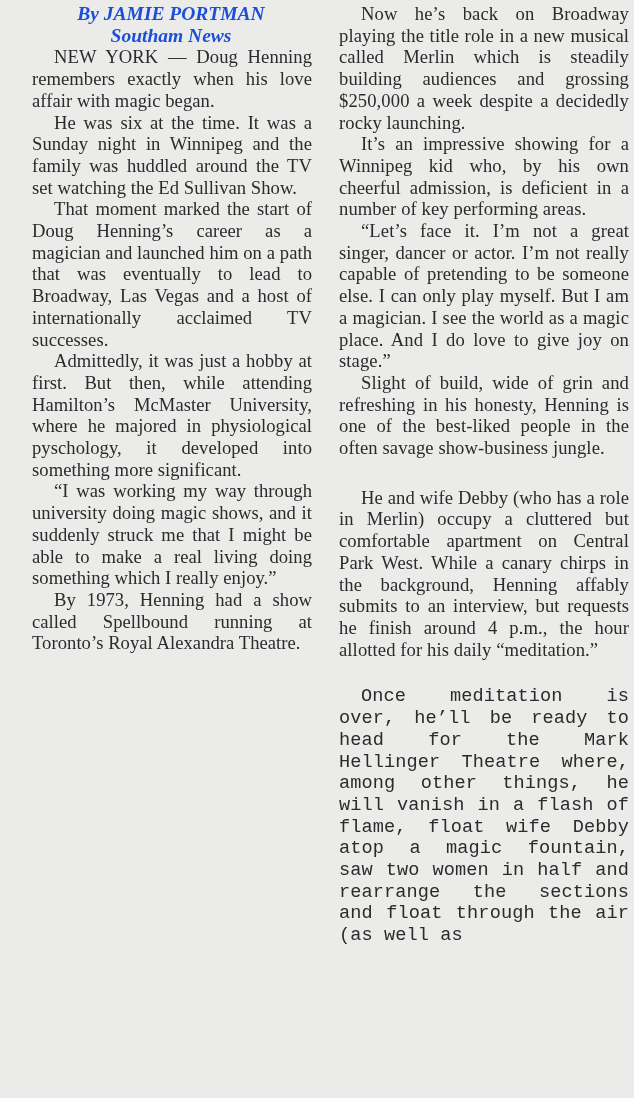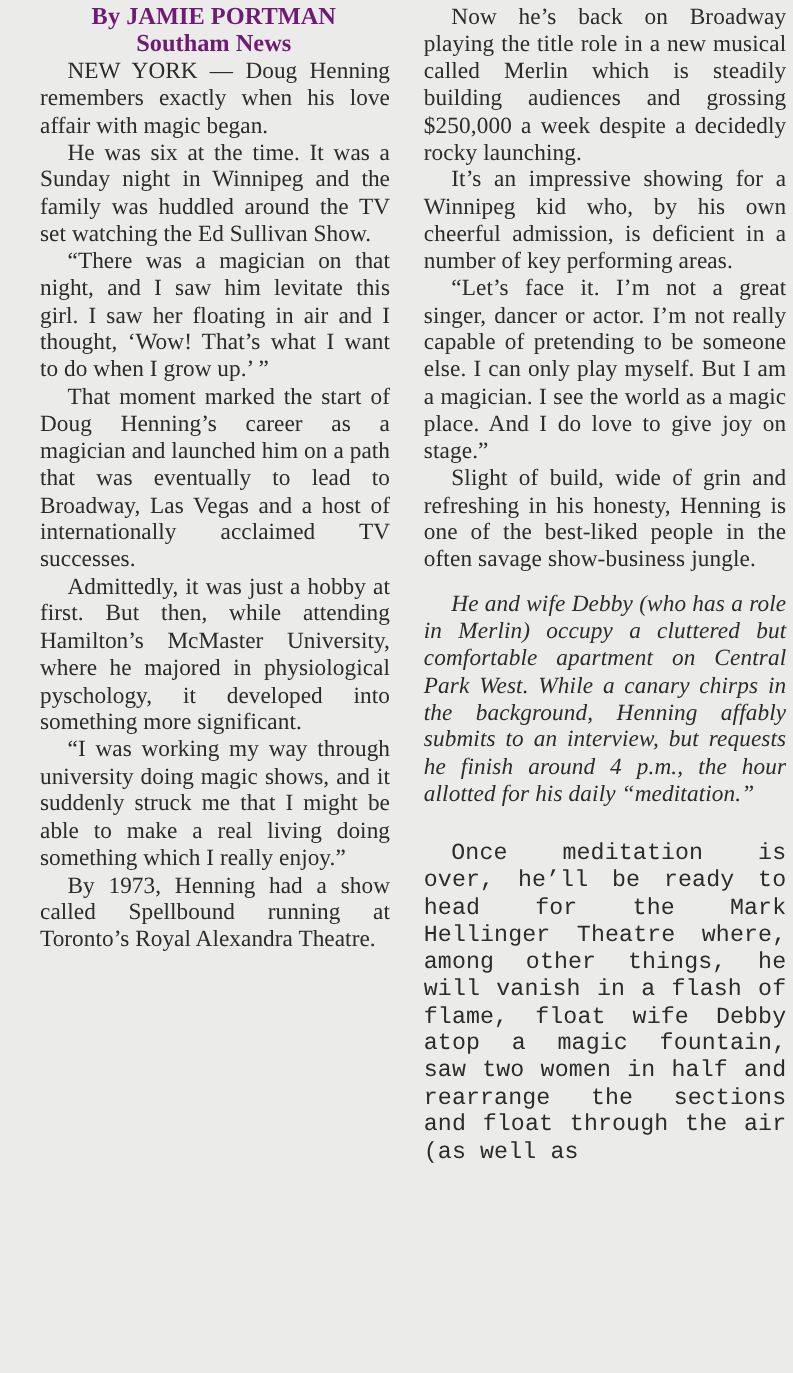--- a/index.html
+++ b/index.html
@@ -29,60 +29,59 @@
     .col-right {
       left: 339px;
       width: 290px;
       top: 3px;
     }
     .byline {
       text-align: center;
       font-weight: bold;
       font-size: 19.5px;
       line-height: 21.7px;
-      color: #701a75;
+      color: #1d4ed8;
       margin-left: -2px;
+      font-style: italic;
     }
     .byline .name {
       display: block;
     }
     .byline .org {
       display: block;
     }
     p {
       margin: 0;
       text-indent: 22px;
       text-align: justify;
       text-align-last: left;
       hyphens: manual;
       letter-spacing: 0.1px;
     }
     .gap-before {
-      margin-top: 14px;
-      font-style: italic;
+      margin-top: 28px;
     }
     .gap-before-lg {
       margin-top: 26px;
       font-family: Liberation Mono, monospace;
     }
     .col-left p {
       letter-spacing: 0.05px;
     }
   </style>
 </head>
 <body>
 
 <div class="column col-left">
   <div class="byline">
     <span class="name">By JAMIE PORTMAN</span>
     <span class="org">Southam News</span>
   </div>
   <p>NEW YORK — Doug Henning remembers exactly when his love affair with magic began.</p>
   <p>He was six at the time. It was a Sunday night in Winnipeg and the family was huddled around the TV set watching the Ed Sullivan Show.</p>
-  <p>“There was a magician on that night, and I saw him levitate this girl. I saw her floating in air and I thought, ‘Wow! That’s what I want to do when I grow up.’ ”</p>
   <p>That moment marked the start of Doug Henning’s career as a magician and launched him on a path that was eventually to lead to Broadway, Las Vegas and a host of internationally acclaimed TV successes.</p>
   <p>Admittedly, it was just a hobby at first. But then, while attending Hamilton’s McMaster University, where he majored in physiological pyschology, it developed into something more significant.</p>
   <p>“I was working my way through university doing magic shows, and it suddenly struck me that I might be able to make a real living doing something which I really enjoy.”</p>
   <p>By 1973, Henning had a show called Spellbound running at Toronto’s Royal Alexandra Theatre.</p>
 </div>
 
 <div class="column col-right">
   <p>Now he’s back on Broadway playing the title role in a new musical called Merlin which is steadily building audiences and grossing $250,000 a week despite a decidedly rocky launching.</p>
   <p>It’s an impressive showing for a Winnipeg kid who, by his own cheerful admission, is deficient in a number of key performing areas.</p>
   <p>“Let’s face it. I’m not a great singer, dancer or actor. I’m not really capable of pretending to be someone else. I can only play myself. But I am a magician. I see the world as a magic place. And I do love to give joy on stage.”</p>

